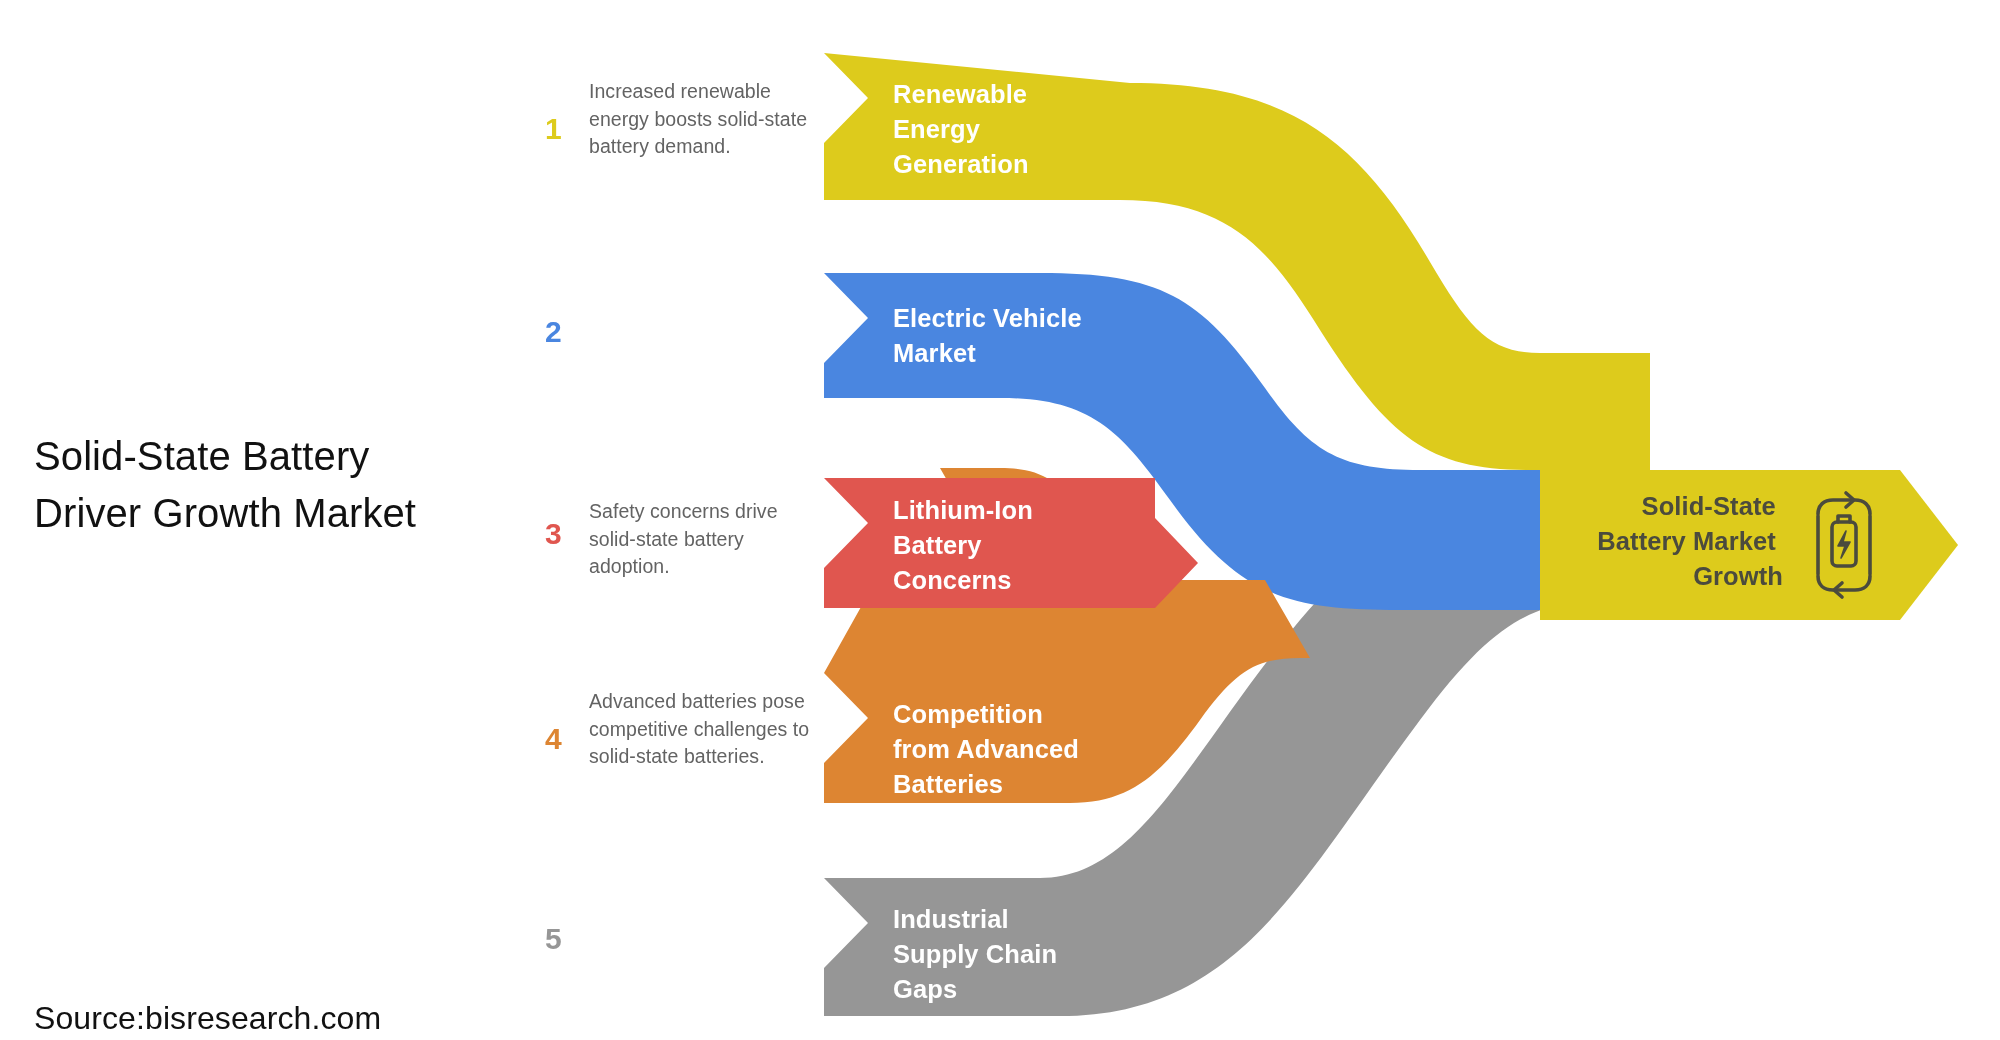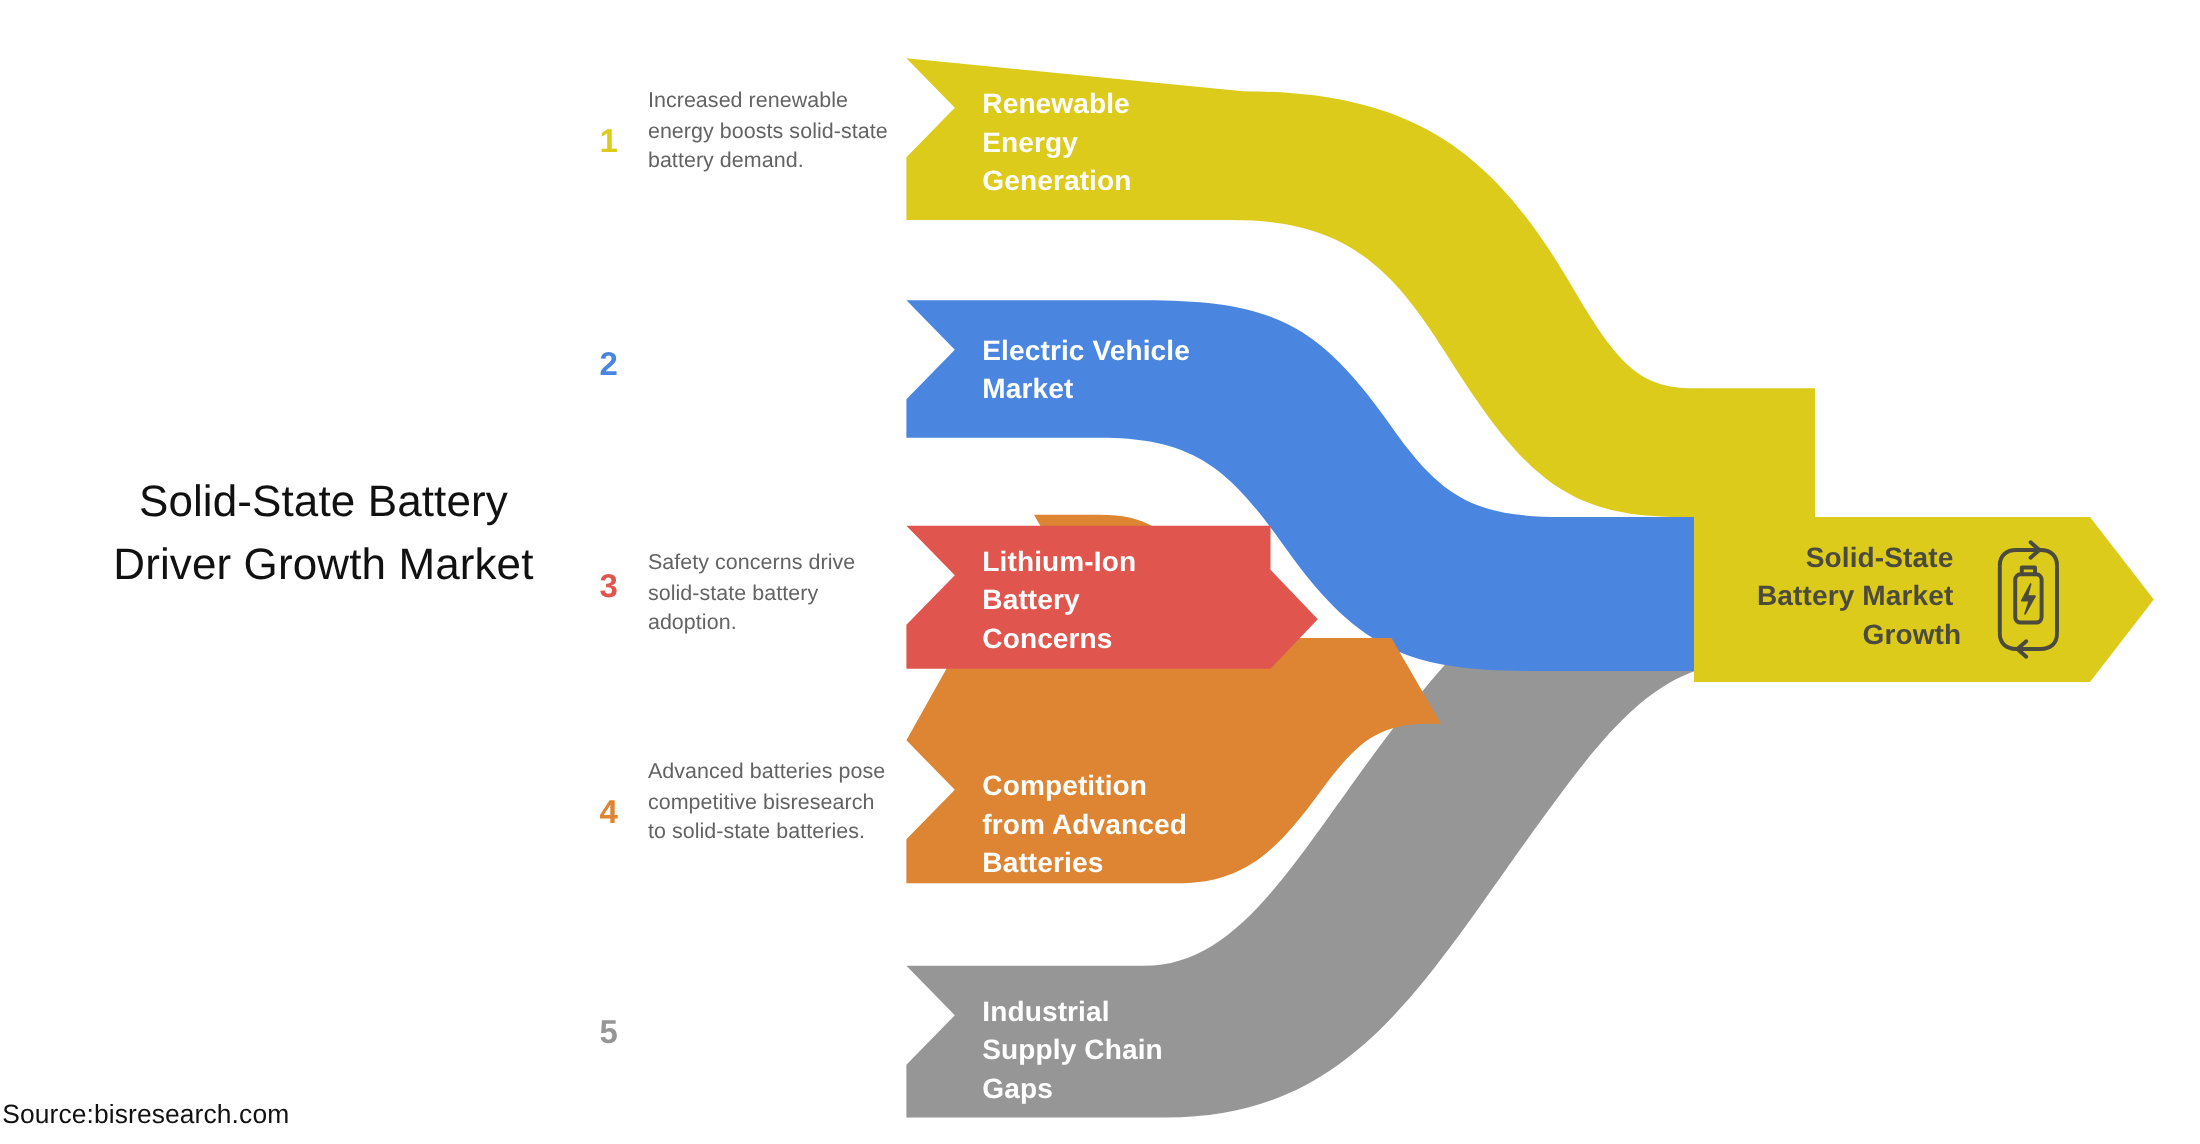--- a/index.html
+++ b/index.html
@@ -28,29 +28,28 @@
     left: 34px;
     top: 428px;
     width: 520px;
     font-family: "Liberation Sans", sans-serif;
     font-size: 40px;
     font-weight: 400;
     line-height: 1.42;
     letter-spacing: 0.1px;
     color: #111111;
     white-space: pre-line;
-    text-align: center;
   }
 
   
   .source-credit {
     position: absolute;
-    left: 2px;
+    left: 34px;
     top: 1000px;
-    font-size: 24px;
+    font-size: 32px;
     font-weight: 400;
     color: #111111;
     letter-spacing: 0.1px;
   }
 
   
   .driver-row {
     position: absolute;
     left: 545px;
     width: 270px;
@@ -117,21 +116,21 @@
     <div class="driver-number" style="color:#4A86E0; margin-top:21px;">2</div>
   </div>
 
   <div class="driver-row" style="top:498px;">
     <div class="driver-number" style="color:#E0564F; margin-top:21px;">3</div>
     <div class="driver-desc">Safety concerns drive solid-state battery adoption.</div>
   </div>
 
   <div class="driver-row" style="top:688px;">
     <div class="driver-number" style="color:#DD8532; margin-top:36px;">4</div>
-    <div class="driver-desc">Advanced batteries pose competitive bisresearch to solid-state batteries.</div>
+    <div class="driver-desc">Advanced batteries pose competitive challenges to solid-state batteries.</div>
   </div>
 
   <div class="driver-row" style="top:888px;">
     <div class="driver-number" style="color:#969696; margin-top:36px;">5</div>
   </div>
 
   <svg id="flow-svg" viewBox="0 0 2000 1040">
 
     <path fill="#969696" d="M 824,878 L 868,923 L 824,968 L 824,1016
              L 1060,1016

